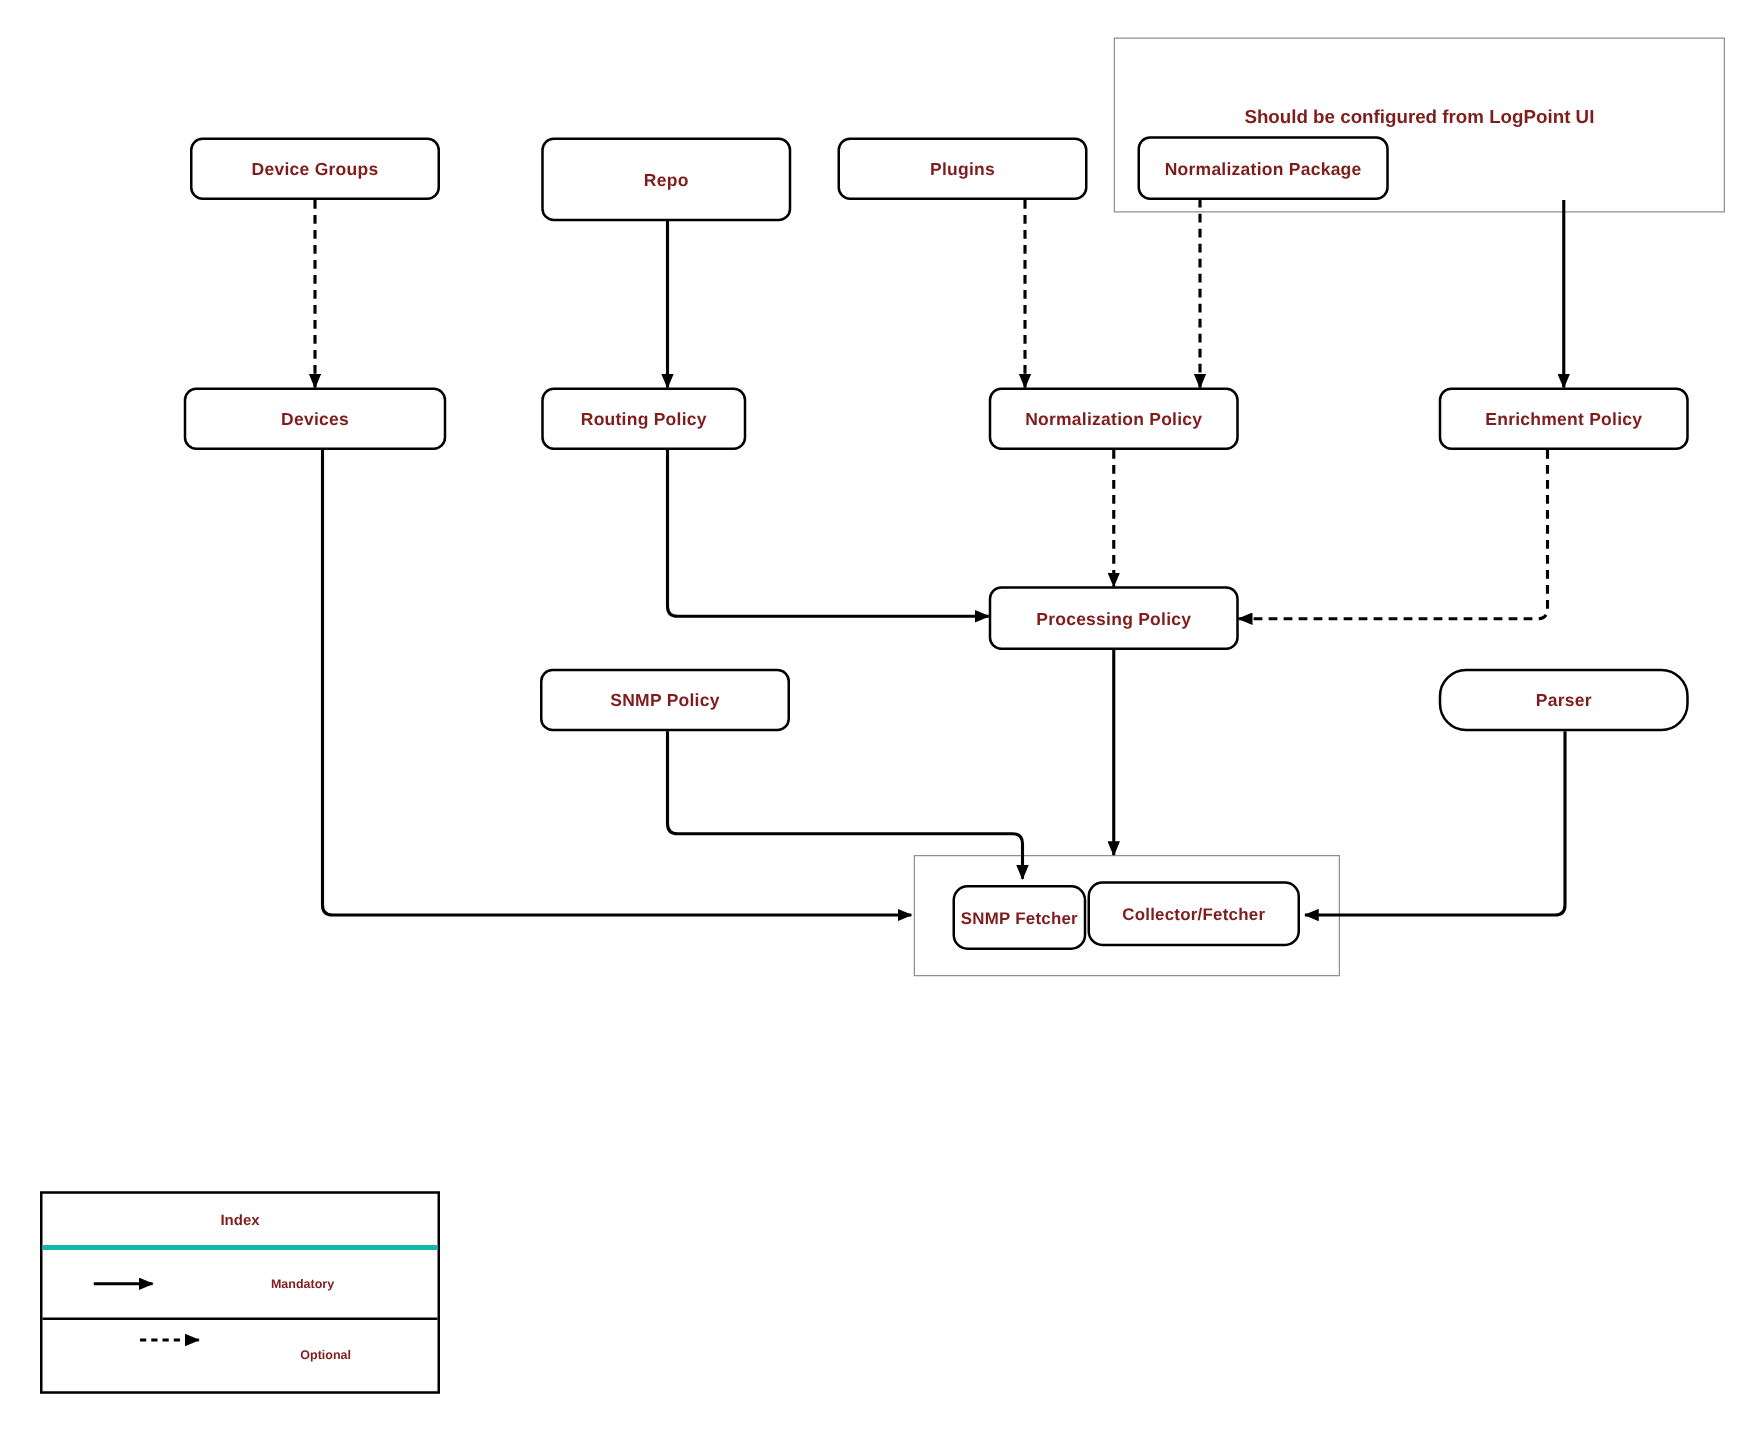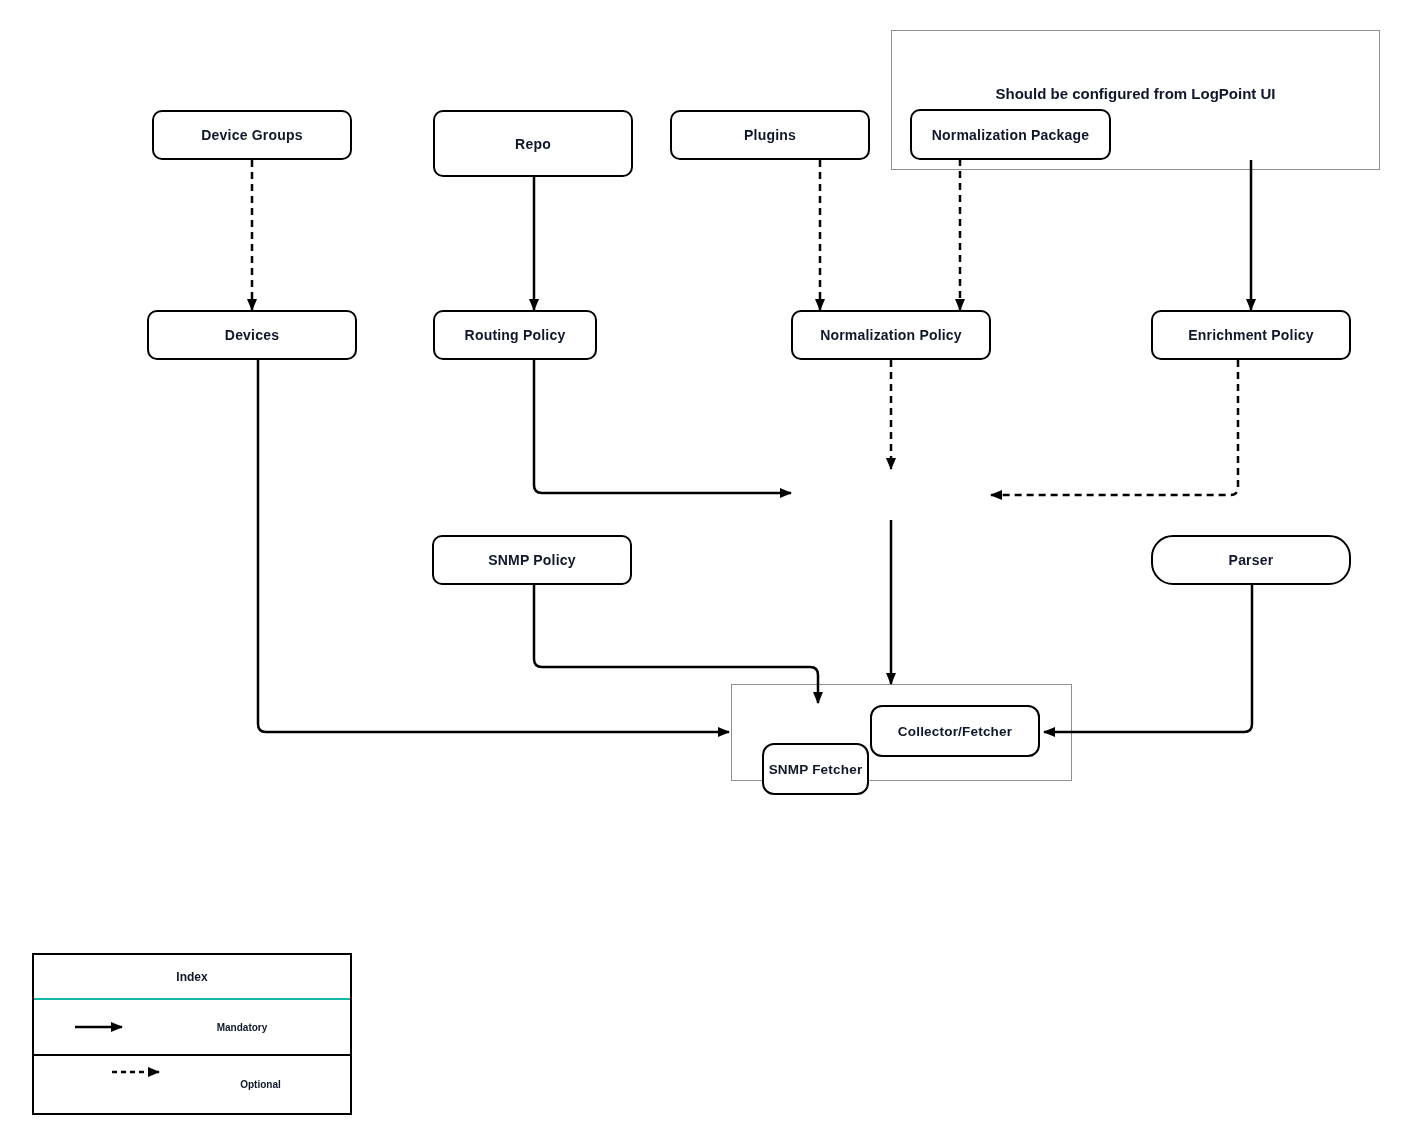--- a/index.html
+++ b/index.html
@@ -1,21 +1,21 @@
 <!DOCTYPE html>
 <html><head>
 <meta charset="utf-8">
 <style>
   html,body { margin:0; padding:0; background:#ffffff; }
   .canvas {
     position:relative;
     width:1411px; height:1146px;
     background:#ffffff;
     font-family:"Liberation Sans", sans-serif;
-    color:#0f172a;
+    color:#7f1d1d;
     overflow:hidden;
   }
   .group {
     position:absolute;
     border:1px solid #909090;
     background:#ffffff;
     box-sizing:border-box;
   }
   .group-title {
     position:absolute;
@@ -54,21 +54,21 @@
     left:32px; top:953px;
     width:320px; height:162px;
     border:2px solid #000;
     background:#ffffff;
     box-sizing:border-box;
     display:flex;
     flex-direction:column;
   }
   .legend-header {
     height:45px;
-    border-bottom:2px solid #14b8a6;
+    border-bottom:4px solid #14b8a6;
     display:flex; align-items:center; justify-content:center;
     font-size:12px; font-weight:bold;
     box-sizing:border-box;
     flex:none;
   }
   .legend-row {
     height:56px;
     border-bottom:2px solid #000;
     display:flex; align-items:center;
     box-sizing:border-box;
@@ -119,25 +119,26 @@
   <div class="node" style="left:152px; top:110px; width:200px; height:50px;">Device Groups</div>
   <div class="node" style="left:433px; top:110px; width:200px; height:67px;">Repo</div>
   <div class="node" style="left:670px; top:110px; width:200px; height:50px;">Plugins</div>
   <div class="node" style="left:910px; top:109px; width:201px; height:51px;">Normalization Package</div>
 
   <div class="node" style="left:147px; top:310px; width:210px; height:50px;">Devices</div>
   <div class="node" style="left:433px; top:310px; width:164px; height:50px;">Routing Policy</div>
   <div class="node" style="left:791px; top:310px; width:200px; height:50px;">Normalization Policy</div>
   <div class="node" style="left:1151px; top:310px; width:200px; height:50px;">Enrichment Policy</div>
 
+  <div class="node" style="left:791px; top:469px; width:200px; height:51px;">Processing Policy</div>
 
   <div class="node" style="left:432px; top:535px; width:200px; height:50px;">SNMP Policy</div>
   <div class="node" style="left:1151px; top:535px; width:200px; height:50px;border-radius:22px;">Parser</div>
 
-  <div class="node small" style="left:762px; top:743px; width:107px; height:52px;">SNMP Fetcher</div>
+  <div class="node small" style="left:762px; top:708px; width:107px; height:52px;">SNMP Fetcher</div>
   <div class="node small" style="left:870px; top:705px; width:170px; height:52px;">Collector/Fetcher</div>
 
   <div class="legend">
     <div class="legend-header">Index</div>
     <div class="legend-row">
       <svg class="legend-arrow" viewBox="0 0 60 14">
         <line x1="1" y1="7" x2="48" y2="7" marker-end="url(#arrow)"></line>
       </svg>
       <div class="legend-label">Mandatory</div>
     </div>

